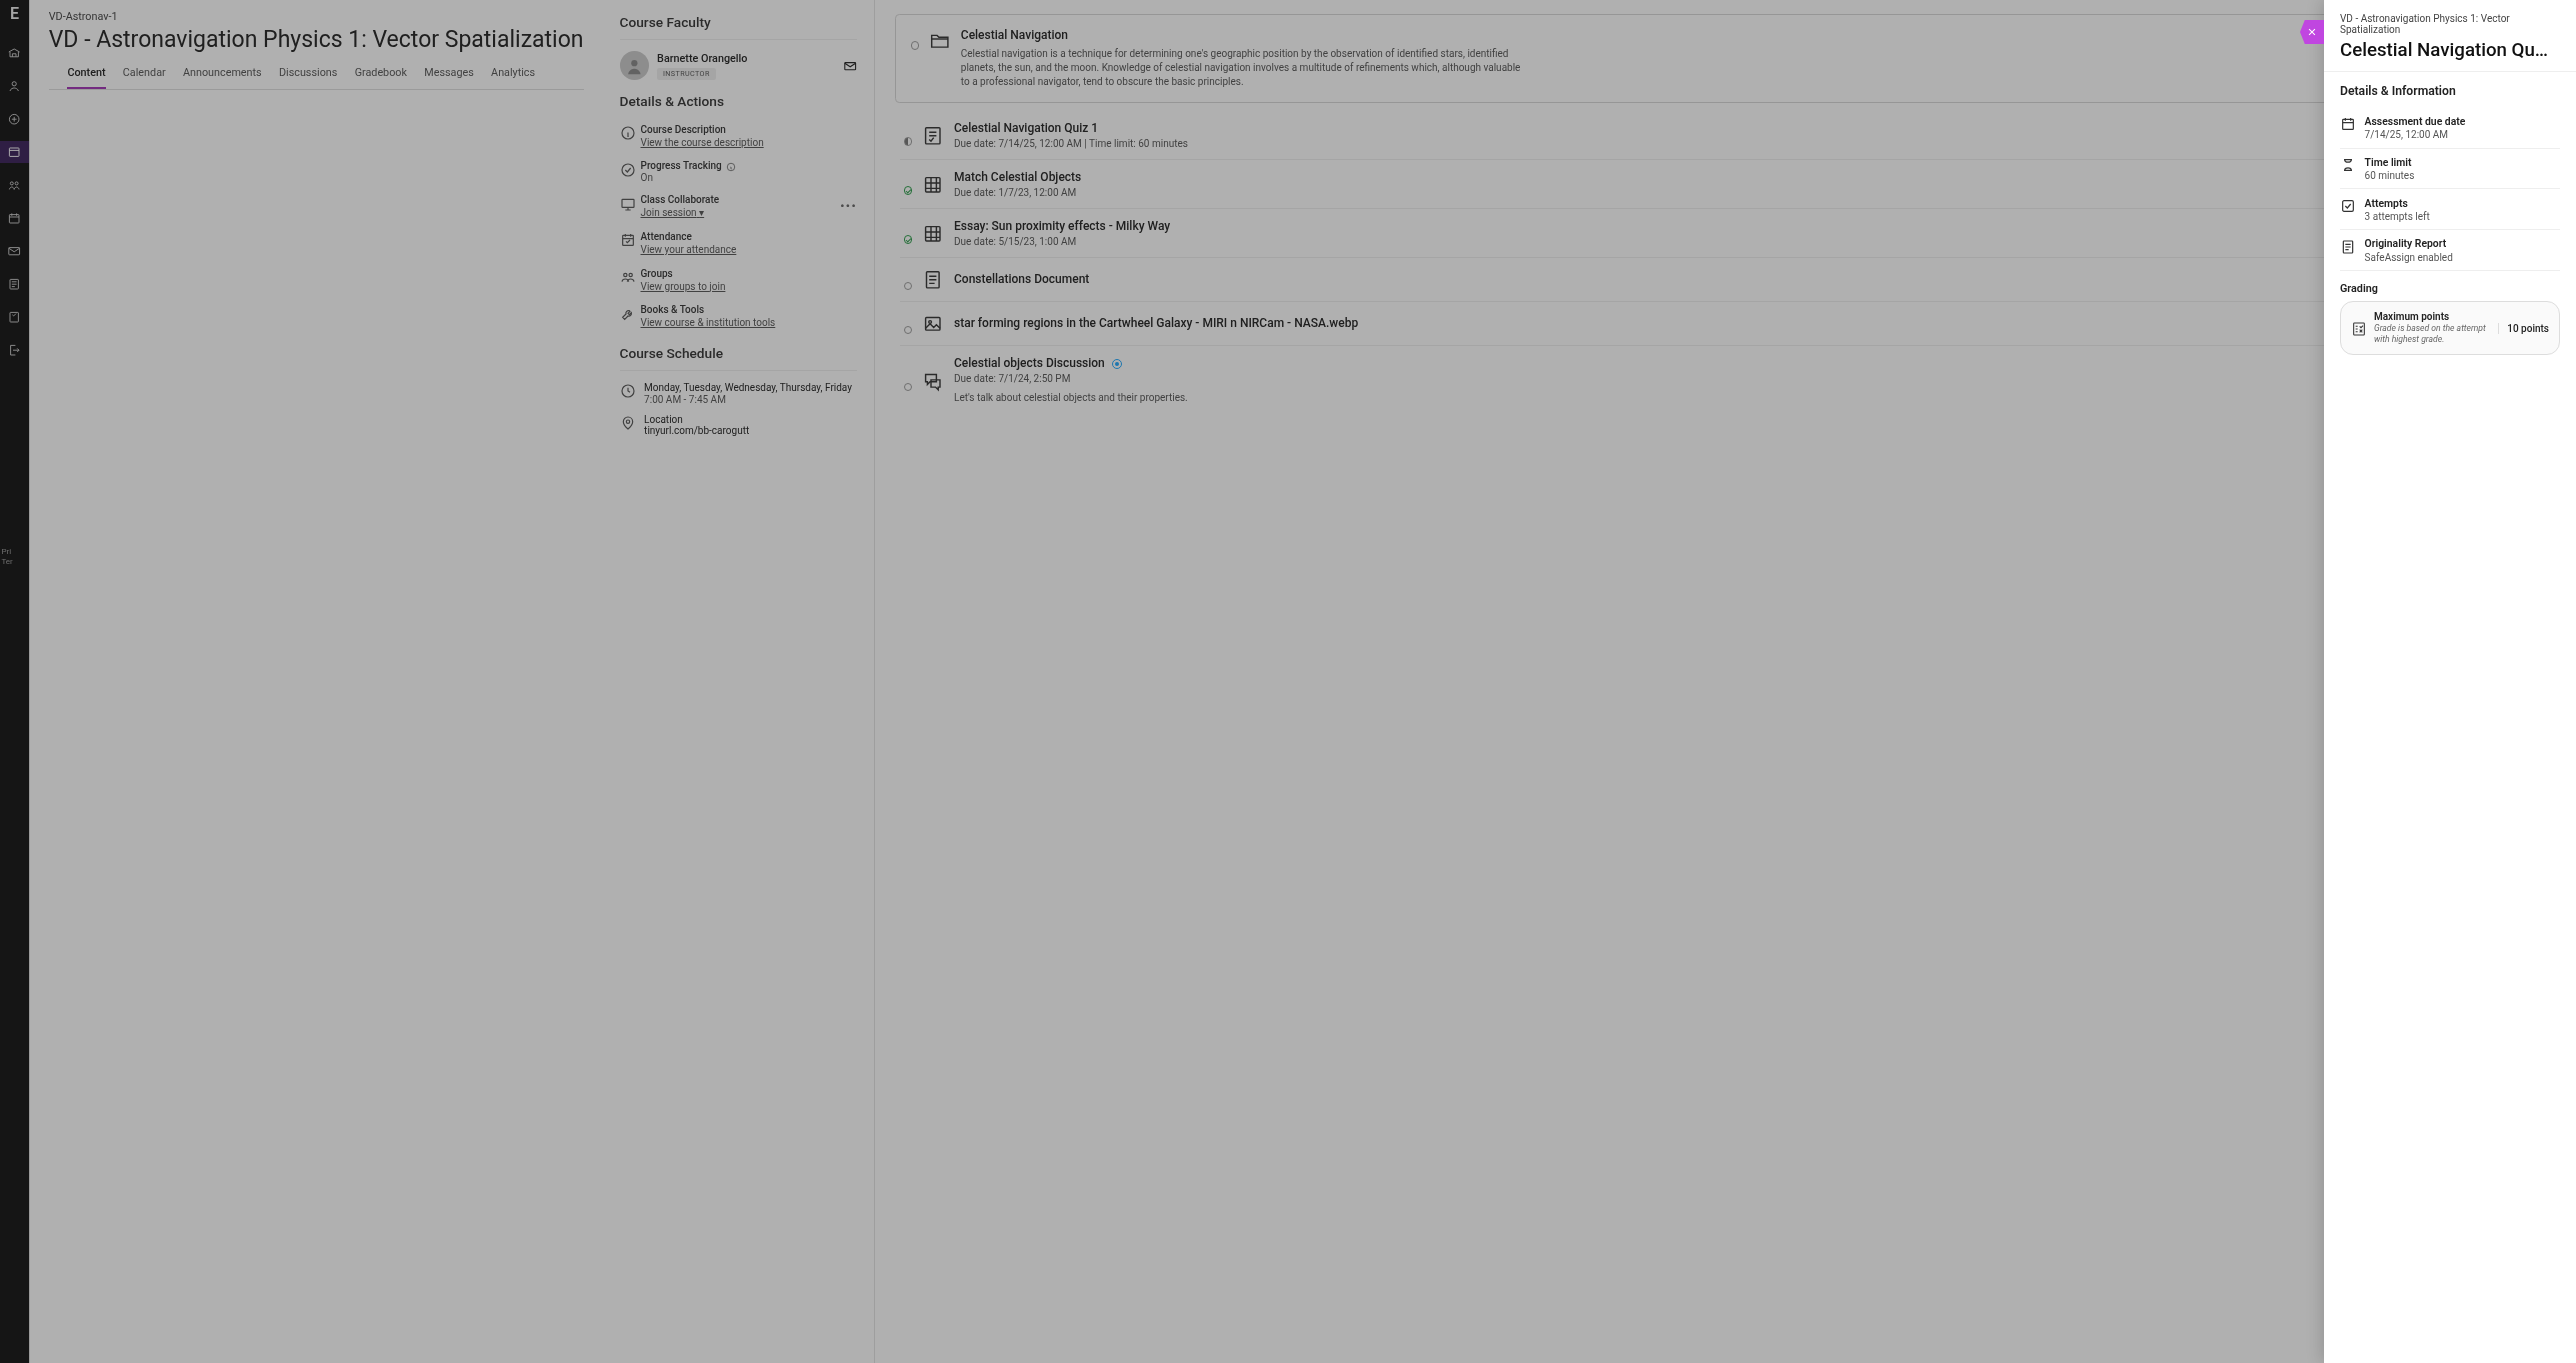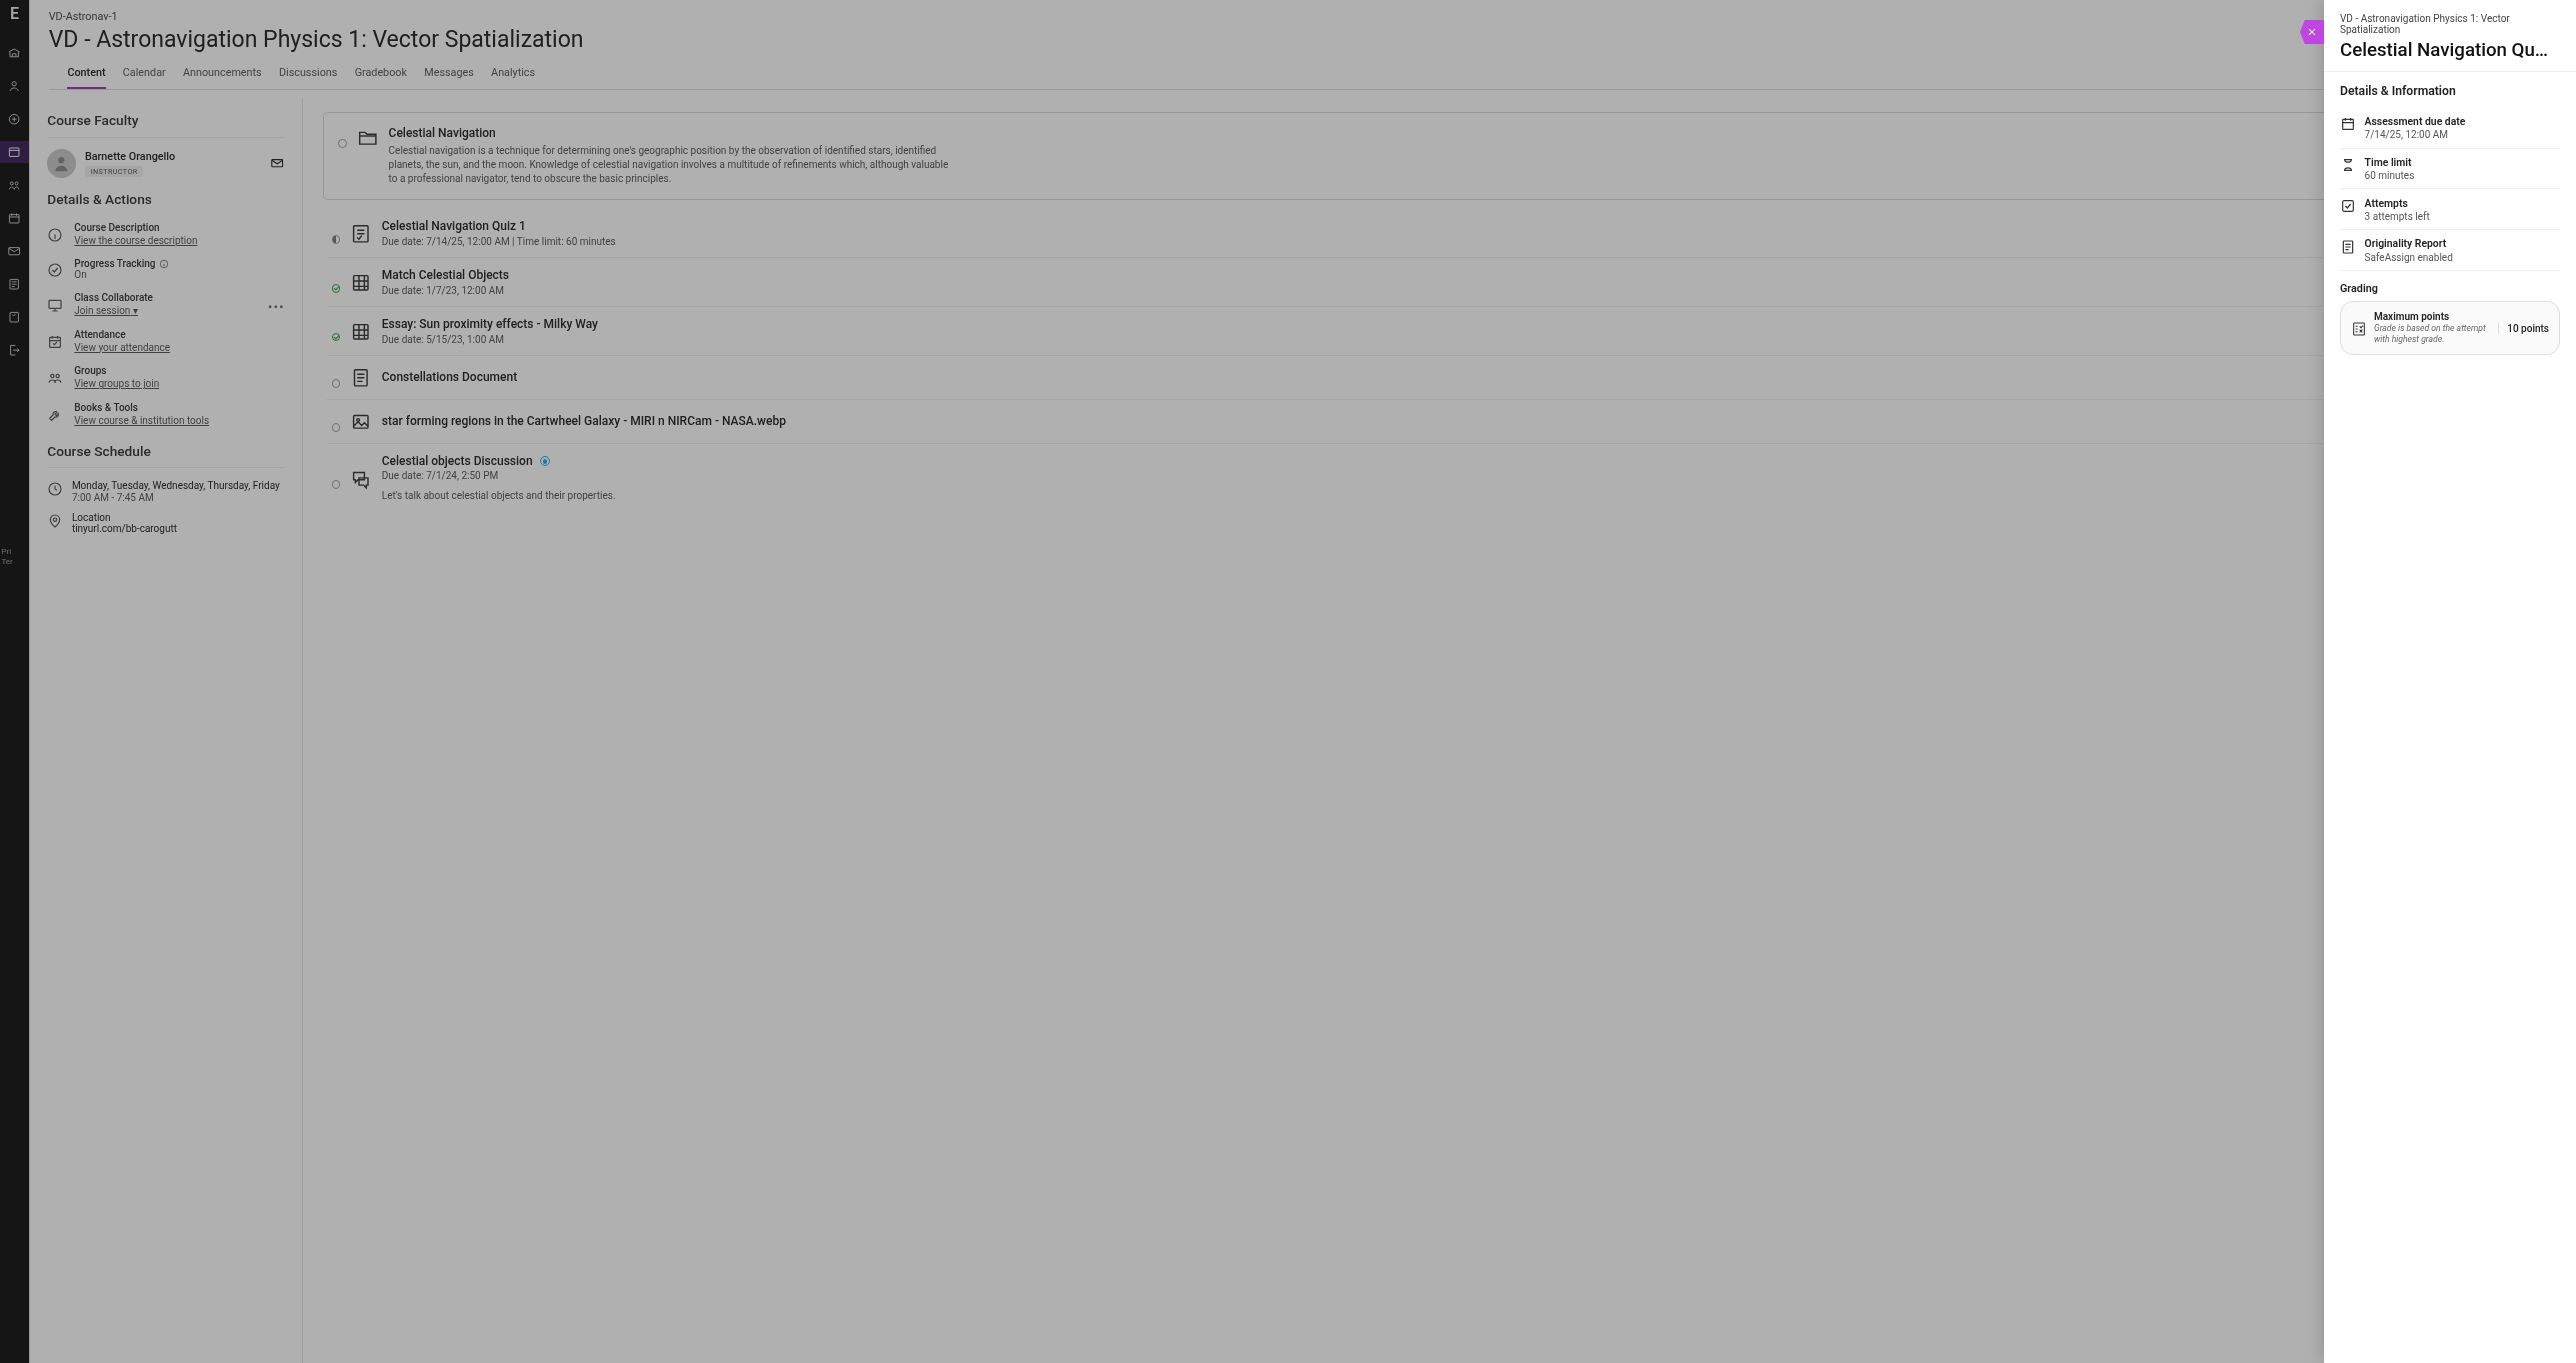--- a/index.html
+++ b/index.html
@@ -16,21 +16,21 @@
     color:#ccc; cursor:pointer;
   }
   .rail-item.active { background:#3a1f5a; }
   .rail-item svg { width:14.4px; height:14.4px; }
   .rail-letter { font-size:16px; font-weight:600; color:#eee; margin-bottom:7.2px; }
   .cut-text { position:absolute; left:1.4px; top:547px; color:#999; font-size:8px; line-height:10px; }
 
   
   .page {
     position:absolute; left:29px; right:0; top:0; bottom:0;
-    background:#fff; display:flex; flex-direction:column;
+    background:#fff; display:flex; flex-direction:row;
     border-left:0.7px solid #ddd;
   }
   .page-header {
     padding:10px 18.7px 7.2px 18.7px;
   }
   .crumb { font-size:10.8px; color:#444; margin-bottom:2.9px; }
   .page-title { font-size:23px; font-weight:400; color:#222; }
   .tabs {
     display:flex; gap:17.3px; padding:0 18.7px; border-bottom:0.7px solid #ddd;
     margin-top:5.8px;
@@ -45,21 +45,21 @@
   .sidebar {
     width:273px; padding:14.4px 17.3px; border-right:0.7px solid #e4e4e4; overflow:auto;
   }
   .sec-h { font-size:13.7px; font-weight:500; color:#333; margin-bottom:8.6px; }
   .faculty { display:flex; align-items:center; gap:8.6px; border-top:0.7px solid #eee; padding:11.5px 0 13px 0;}
   .avatar { width:29px; height:29px; border-radius:50%; background:#c9c9c9; display:flex; align-items:center; justify-content:center; }
   .faculty-name { font-size:10.8px; font-weight:500; }
   .role-pill { display:inline-block; background:#eee; color:#555; font-size:7.2px; letter-spacing:0.4px; padding:1.4px 5.8px; border-radius:2.2px; margin-top:2.9px; }
   .mail-icon { margin-left:auto; cursor:pointer; }
 
-  .da-row { display:flex; gap:11px; padding:5.8px 0; align-items:center; }
+  .da-row { display:flex; gap:5px; padding:5.8px 0; align-items:flex-start; }
   .da-row .lbl { font-size:10px; font-weight:500; color:#333; }
   .da-row .lnk { font-size:10px; color:#555; text-decoration:underline; cursor:pointer; display:inline-block; }
   .da-row .sub { font-size:10px; color:#555; }
   .da-icon { width:16px; height:16px; flex:0 0 16px; margin-top:1.4px;}
   .more-dots { margin-left:auto; cursor:pointer; padding-top:4.3px; letter-spacing:1.4px; font-weight:bold; color:#666; }
 
   .sched-row { display:flex; gap:8.6px; padding:4.3px 0; align-items:flex-start; font-size:10px; }
   .sched-row .sub { color:#555; font-size:10px; margin-top:1.4px; }
   .sidebar hr { border:none; border-top:0.7px solid #eee; margin:4.3px 0 7.2px 0; }
 

